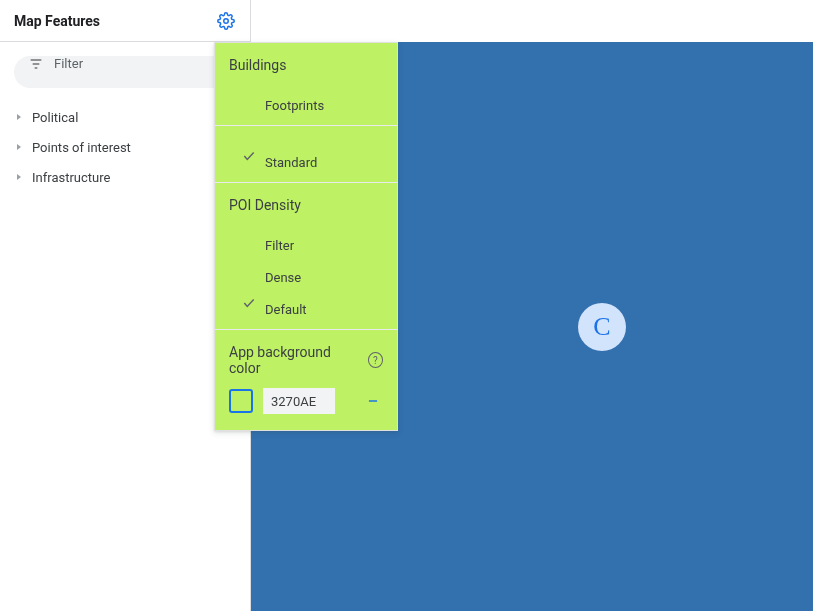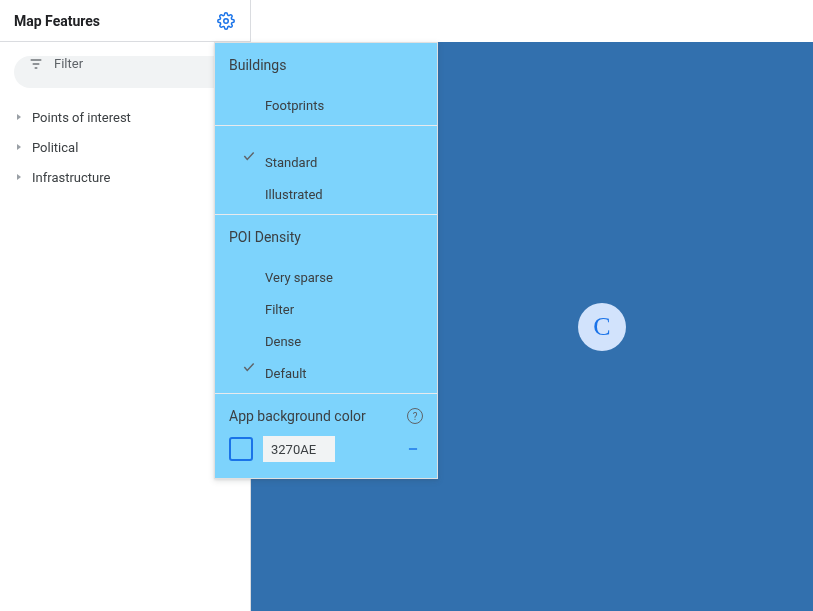--- a/index.html
+++ b/index.html
@@ -86,22 +86,22 @@
     font-size: 26px;
     font-family: Georgia, "Times New Roman", serif;
     position: relative;
     left: 70px;
   }
 
   
   .panel {
     position: absolute;
     top: 42px; left: 214px;
-    width: 224px;
-    background: #7dd3fc;
+    width: 184px;
+    background: #bef264;
     border: 1px solid #e0e0e0;
     box-shadow: 0 2px 6px rgba(60,64,67,0.15), 0 1px 2px rgba(60,64,67,0.1);
     z-index: 10;
   }
   .panel-section {
     padding: 14px 14px 10px 14px;
     border-bottom: 1px solid #e8eaed;
   }
   .panel-section:last-child { border-bottom: none; }
   .section-header {
@@ -126,21 +126,20 @@
     margin-top: 12px;
   }
   .bgcolor-section {
     padding: 14px 14px 16px 14px;
   }
   .bgcolor-title {
     display: flex; align-items: center;
     gap: 8px;
     font-size: 14px;
     margin-bottom: 12px;
-    text-align: center;
   }
   .help-icon {
     width: 16px; height: 16px;
     border: 1.2px solid #5f6368;
     border-radius: 50%;
     display: inline-flex; align-items: center; justify-content: center;
     font-size: 10px;
     color: #5f6368;
     cursor: pointer;
     margin-left: auto;
@@ -202,29 +201,29 @@
         <span>Filter</span>
       </div>
     </div>
     <div class="tree">
       <div class="tree-item">
         <span class="tree-caret">
           <svg width="8" height="8" viewBox="0 0 8 8">
               <polygon points="2,1 6,4 2,7" fill="currentColor"></polygon>
             </svg>
         </span>
-        <span>Points of interest</span>
+        <span>Political</span>
       </div>
       <div class="tree-item">
         <span class="tree-caret">
           <svg width="8" height="8" viewBox="0 0 8 8">
               <polygon points="2,1 6,4 2,7" fill="currentColor"></polygon>
             </svg>
         </span>
-        <span>Political</span>
+        <span>Points of interest</span>
       </div>
       <div class="tree-item">
         <span class="tree-caret">
           <svg width="8" height="8" viewBox="0 0 8 8">
               <polygon points="2,1 6,4 2,7" fill="currentColor"></polygon>
             </svg>
         </span>
         <span>Infrastructure</span>
       </div>
     </div>
@@ -249,32 +248,24 @@
 
     <div class="panel-section">
       <div class="option">
         <span class="check">
           <svg width="14" height="14" viewBox="0 0 24 24" fill="none" stroke="currentColor" stroke-width="2.5">
               <polyline points="4,12 9,18 20,6"></polyline>
             </svg>
         </span>
         <span class="label">Standard</span>
       </div>
-      <div class="option">
-        <span class="check"></span>
-        <span class="label">Illustrated</span>
-      </div>
     </div>
 
     <div class="panel-section">
       <div class="section-header">POI Density</div>
-      <div class="option">
-        <span class="check"></span>
-        <span class="label">Very sparse</span>
-      </div>
       <div class="option">
         <span class="check"></span>
         <span class="label">Filter</span>
       </div>
       <div class="option">
         <span class="check"></span>
         <span class="label">Dense</span>
       </div>
       <div class="option">
         <span class="check">

